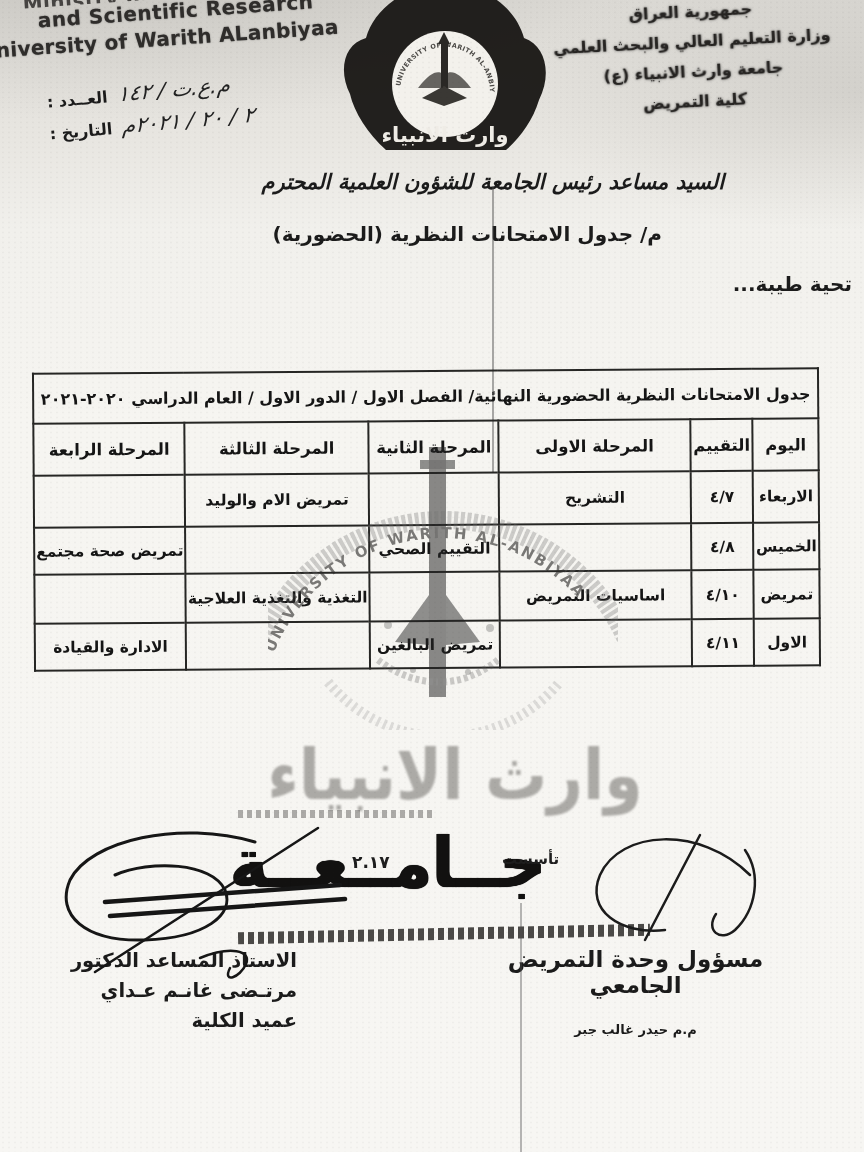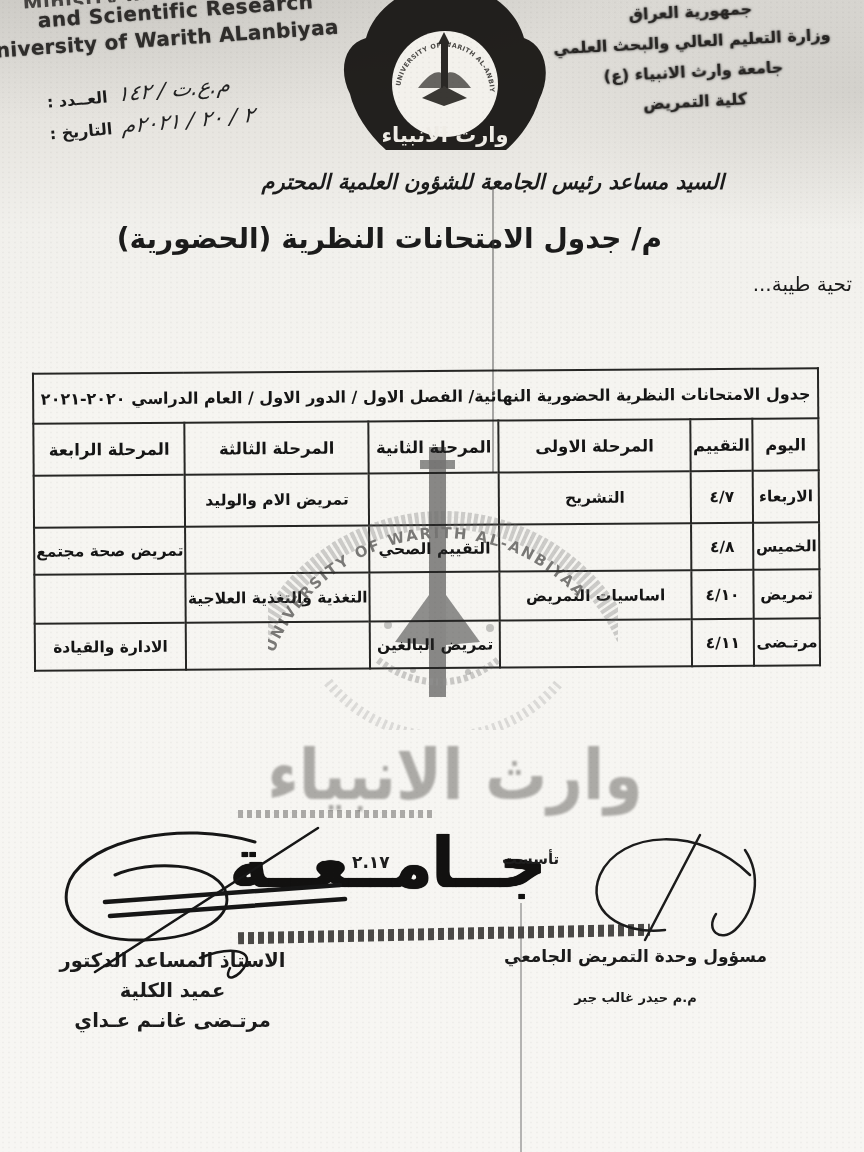--- a/index.html
+++ b/index.html
@@ -32,22 +32,22 @@
   .ministry div{margin-bottom:11px;filter:blur(.4px);}
 
   
   .refs{left:48px;top:76px;width:290px;transform:rotate(-5deg);font-size:17px;}
   .refs .row{display:flex;flex-direction:row-reverse;align-items:baseline;gap:10px;margin-bottom:8px;}
   .refs .lbl{font-weight:bold;font-size:16px;}
   .refs .val{font-style:italic;font-size:21px;transform:skewX(-8deg);letter-spacing:1px;color:#222;}
 
   
   .addr{right:140px;top:170px;font-weight:bold;font-size:21px;font-style:italic;}
-  .subj{right:202px;top:222px;font-weight:bold;font-size:28px;}
-  .greet{right:12px;top:272px;font-weight:normal;font-size:20px;}
+  .subj{right:202px;top:222px;font-weight:bold;font-size:20px;}
+  .greet{right:12px;top:272px;font-weight:bold;font-size:20px;}
 
   
   .vline1{left:492px;top:186px;width:1.5px;height:286px;background:rgba(70,70,70,.45);}
   .vline2{left:520px;top:903px;width:1.5px;height:249px;background:rgba(80,80,80,.4);z-index:6;}
 
   
   table.exam{left:33px;top:370px;width:787px;border-collapse:collapse;direction:rtl;z-index:2;position:absolute;transform:rotate(-.4deg);}
   table.exam td,table.exam th{border:2px solid #262624;font-weight:bold;text-align:center;vertical-align:middle;color:#151515;background:transparent;}
   .ttl{height:46px;font-size:16px;letter-spacing:0;}
   .hdr th{height:48px;font-size:16.5px;}
@@ -64,23 +64,23 @@
   .wm-year{left:352px;top:852px;font-weight:bold;font-size:17px;color:#1d1d1d;z-index:2;letter-spacing:1px;}
   .wm-band{left:238px;top:928px;width:412px;height:12px;transform:rotate(-1.2deg);z-index:2;
     background:repeating-linear-gradient(90deg,rgba(32,30,28,.8) 0 6px,rgba(32,30,28,0) 6px 10px);}
   .wm-band2{left:238px;top:810px;width:195px;height:8px;opacity:.5;z-index:2;
     background:repeating-linear-gradient(90deg,rgba(32,30,28,.7) 0 5px,rgba(32,30,28,0) 5px 9px);}
 
   
   .signs{left:0;top:780px;z-index:5;pointer-events:none;}
 
   
-  .dean{left:30px;top:946px;width:285px;text-align:center;font-weight:bold;font-size:19.5px;line-height:30px;z-index:4;}
+  .dean{left:12px;top:946px;width:285px;font-weight:bold;font-size:19.5px;line-height:30px;z-index:4;}
   .unit{left:468px;top:946px;width:335px;text-align:center;font-weight:bold;z-index:4;}
-  .unit .t{font-size:17px;margin-bottom:24px;}
+  .unit .t{font-size:23px;margin-bottom:24px;}
   .unit .n{font-size:13px;}
 </style>
 </head>
 <body>
 
 <div id="page">
 
   <div class="abs eng">
     <div class="l0">Ministry of Higher Education</div>
     <div class="l1">and Scientific Research</div>
@@ -167,21 +167,21 @@
     </tr>
     <tr class="rowc r3">
       <td>تمريض</td>
       <td>٤/١٠</td>
       <td>اساسيات التمريض</td>
       <td></td>
       <td>التغذية والتغذية العلاجية</td>
       <td></td>
     </tr>
     <tr class="rowc r4">
-      <td>مرتـضى</td>
+      <td>الاول</td>
       <td>٤/١١</td>
       <td></td>
       <td>تمريض البالغين</td>
       <td></td>
       <td>الادارة والقيادة</td>
     </tr>
   </tbody>
     </table>
 
   <svg class="abs stamp" width="350" height="310" viewBox="0 0 350 310">
@@ -224,22 +224,22 @@
       <path stroke-width="2.5" d="M 750,95 C 700,45 620,50 600,95 C 585,130 620,155 665,150"></path>
       <path stroke-width="2.5" d="M 700,55 L 645,160"></path>
       <path stroke-width="2.5" d="M 745,70 C 762,95 756,130 735,150 C 720,163 705,150 716,134"></path>
     </g>
   </svg>
 
   <div class="abs vline2"></div>
 
   <div class="abs dean rtl">
     <div>الاستاذ المساعد الدكتور</div>
+    <div>مرتـضى غانـم عـداي</div>
     <div>عميد الكلية</div>
-    <div>مرتـضى غانـم عـداي</div>
   </div>
 
   <div class="abs unit rtl">
     <div class="t">مسؤول وحدة التمريض الجامعي</div>
     <div class="n">م.م حيدر غالب جبر</div>
   </div>
 
 </div>
 
 </body></html>

